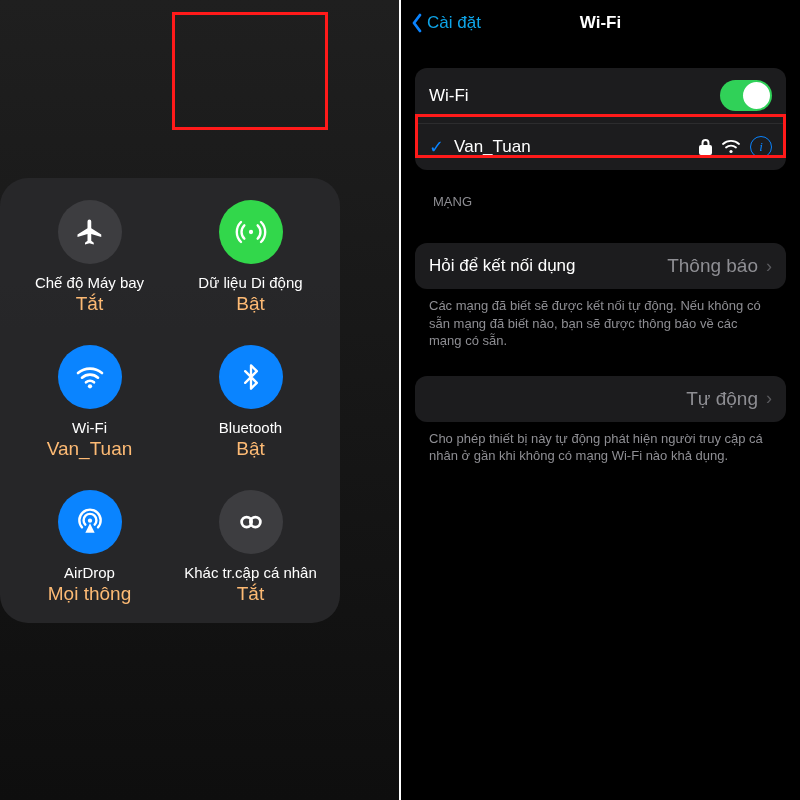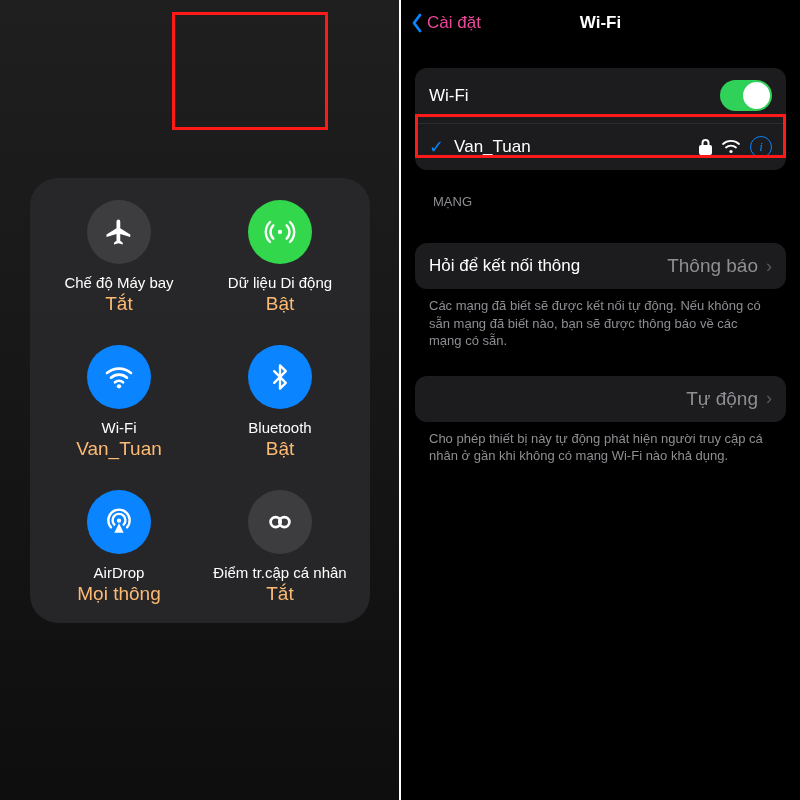--- a/index.html
+++ b/index.html
@@ -15,21 +15,21 @@
   width: 400px;
   height: 800px;
   background: #000;
   position: relative;
   overflow: hidden;
 }
 .pane-left {
   background: linear-gradient(180deg, #1f1f1f 0%, #0e0e0e 100%);
   display: flex;
   align-items: center;
-  justify-content: center;
+  justify-content: flex-start;
 }
 .divider {
   width: 2px;
   height: 800px;
   background: #fff;
 }
 
 
 .cc-panel {
   width: 340px;
@@ -82,21 +82,21 @@
 .nav-bar {
   height: 46px;
   display: flex;
   align-items: center;
   padding: 0 10px;
   position: relative;
 }
 .nav-back {
   display: flex;
   align-items: center;
-  color: #ec4899;
+  color: #0ea5e9;
   font-size: 17px;
   gap: 4px;
 }
 .nav-title {
   position: absolute;
   left: 0; right: 0;
   text-align: center;
   color: #fff;
   font-size: 17px;
   font-weight: 600;
@@ -255,21 +255,21 @@
 
     <div class="cc-tile">
       <div class="cc-circle gray">
         <svg width="30" height="30" viewBox="0 0 24 24">
             <g fill="none" stroke="#fff" stroke-width="2.2">
               <circle cx="8.5" cy="12" r="4"></circle>
               <circle cx="15.5" cy="12" r="4"></circle>
             </g>
           </svg>
       </div>
-      <div class="cc-title">Điểm tr.cập cá nhân</div>
+      <div class="cc-title">Khác tr.cập cá nhân</div>
       <div class="cc-sub">Tắt</div>
     </div>
   </div>
 </div>
 
 <div class="divider"></div>
 
 <div class="pane pane-right">
   <div class="nav-bar">
     <div class="nav-back">
@@ -306,21 +306,21 @@
       </div>
     </div>
   </div>
 
   <div class="highlight-box hb2" style="width:auto;"></div>
 
   <div class="section-header">MẠNG</div>
 
   <div class="group" style="margin-top:34px;">
     <div class="row">
-      <span>Hỏi để kết nối thông</span>
+      <span>Hỏi để kết nối dụng</span>
       <div class="row-spacer"></div>
       <span class="row-secondary">Thông báo</span>
       <span class="chev">›</span>
     </div>
   </div>
   <div class="footer-note">Các mạng đã biết sẽ được kết nối tự động. Nếu không có sẵn mạng đã biết nào, bạn sẽ được thông báo về các mạng có sẵn.</div>
 
   <div class="group" style="margin-top:26px;">
     <div class="row">
       <div class="row-spacer"></div>

